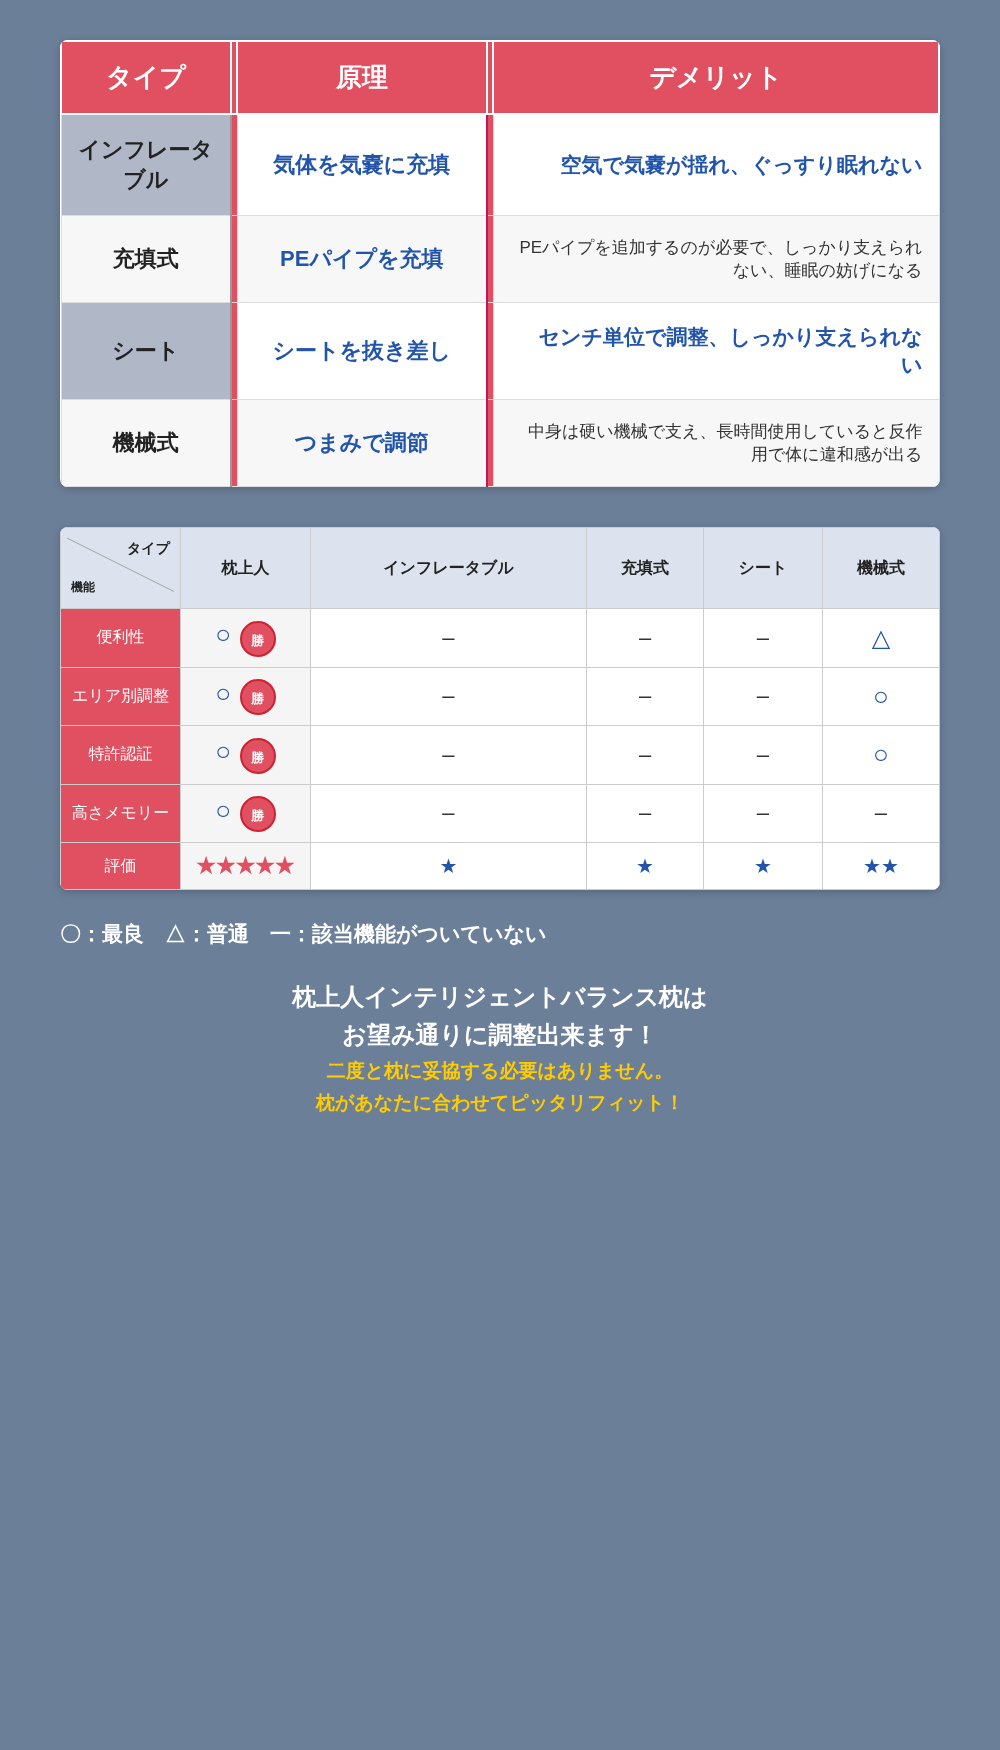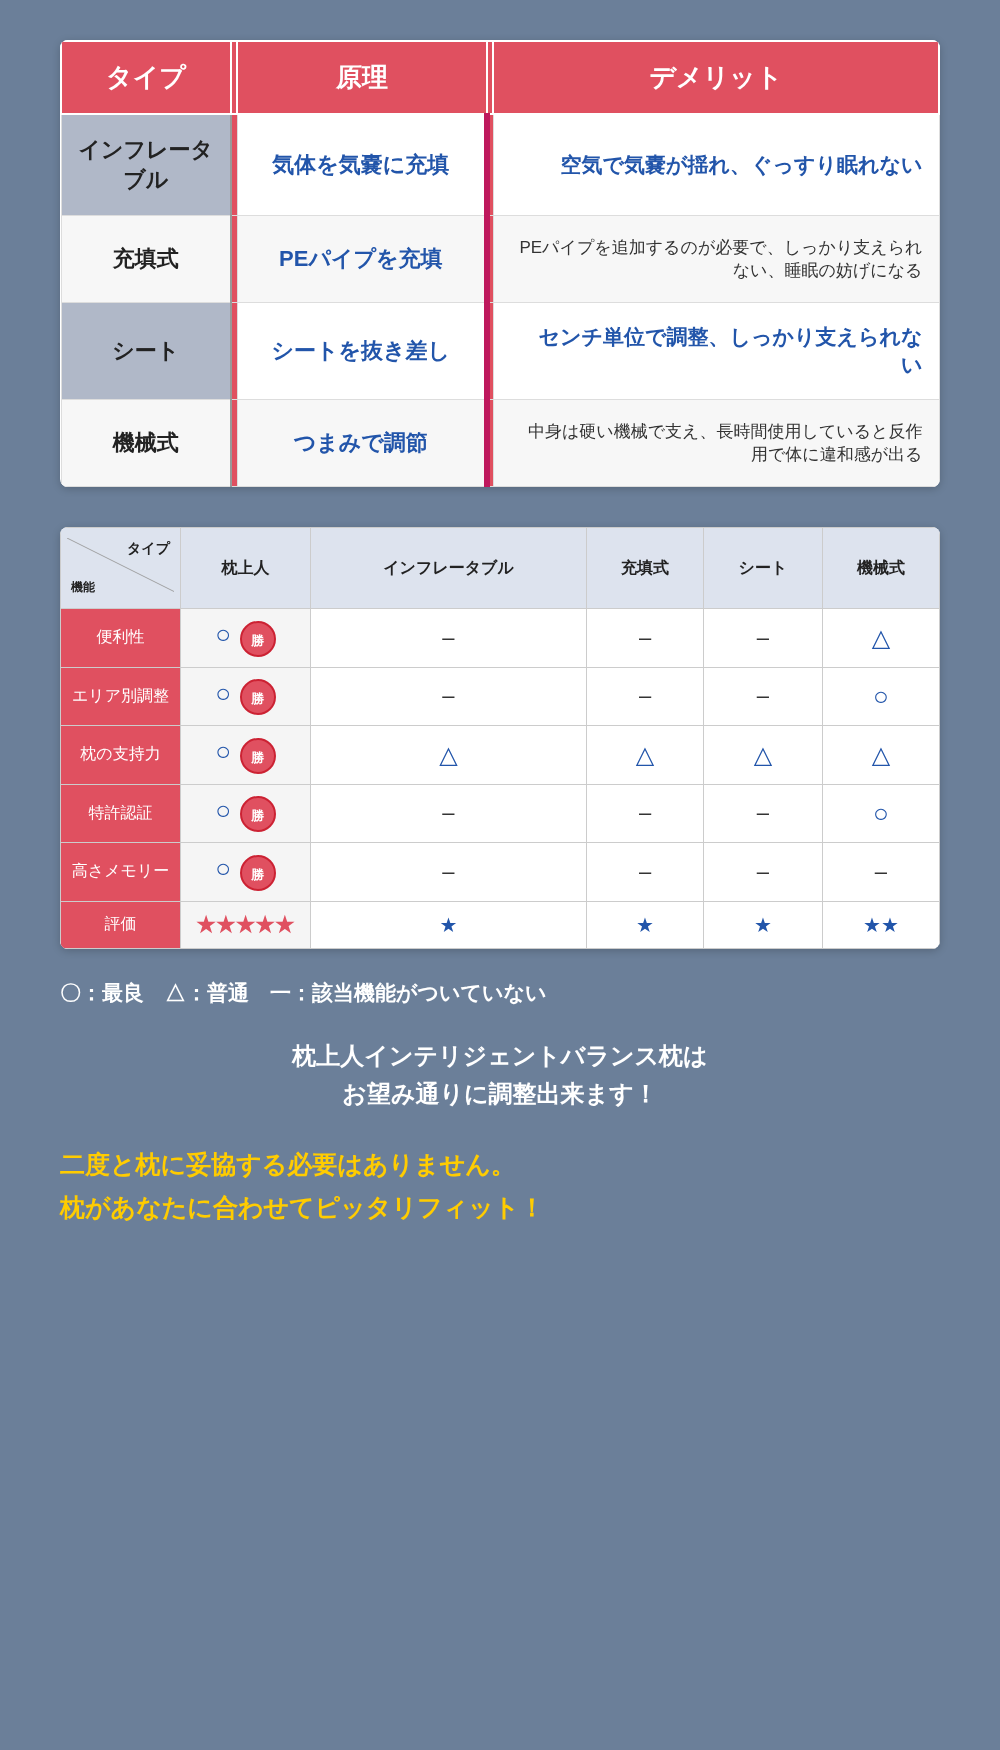--- a/index.html
+++ b/index.html
@@ -46,21 +46,21 @@
       width: 170px;
       color: #222;
       border-right: 2px solid #999;
     }
     .table1 .col-principle {
       text-align: center;
       font-size: 22px;
       font-weight: bold;
       color: #2255aa;
       width: 250px;
-      border-right: 6px solid #be185d;
+      border-right: 2px solid #be185d;
     }
     .table1 .col-demerit {
       font-size: 21px;
       font-weight: bold;
       color: #2255aa;
       padding-left: 24px;
       text-align: right;
     }
     .table1 .col-demerit.small {
       font-size: 17px;
@@ -195,27 +195,26 @@
       margin: 18px 0 30px 0;
     }
 
     
     .bottom-text1 {
       color: white;
       font-size: 24px;
       font-weight: bold;
       text-align: center;
       line-height: 1.6;
-      margin-bottom: 30px;
     }
     .bottom-text2 {
       color: white;
-      font-size: 25px;
-      font-weight: bold;
-      text-align: left;
+      font-size: 19px;
+      font-weight: bold;
+      text-align: center;
       line-height: 1.7;
     }
     .bottom-text2 span {
       color: #ffcc00;
     }
   </style>
 </head>
 <body>
 
 <div class="table1-wrapper">
@@ -305,31 +304,20 @@
         <td class="makurajin-col">
           <span class="circle-o">○</span>
           <span class="win-badge">勝</span>
         </td>
         <td><span class="dash">–</span></td>
         <td><span class="dash">–</span></td>
         <td><span class="dash">–</span></td>
         <td><span class="circle-o">○</span></td>
       </tr>
 
-      <tr>
-        <td class="feature-col">枕の支持力</td>
-        <td class="makurajin-col">
-          <span class="circle-o">○</span>
-          <span class="win-badge">勝</span>
-        </td>
-        <td><span class="triangle">△</span></td>
-        <td><span class="triangle">△</span></td>
-        <td><span class="triangle">△</span></td>
-        <td><span class="triangle">△</span></td>
-      </tr>
 
       <tr>
         <td class="feature-col">特許認証</td>
         <td class="makurajin-col">
           <span class="circle-o">○</span>
           <span class="win-badge">勝</span>
         </td>
         <td><span class="dash">–</span></td>
         <td><span class="dash">–</span></td>
         <td><span class="dash">–</span></td>

